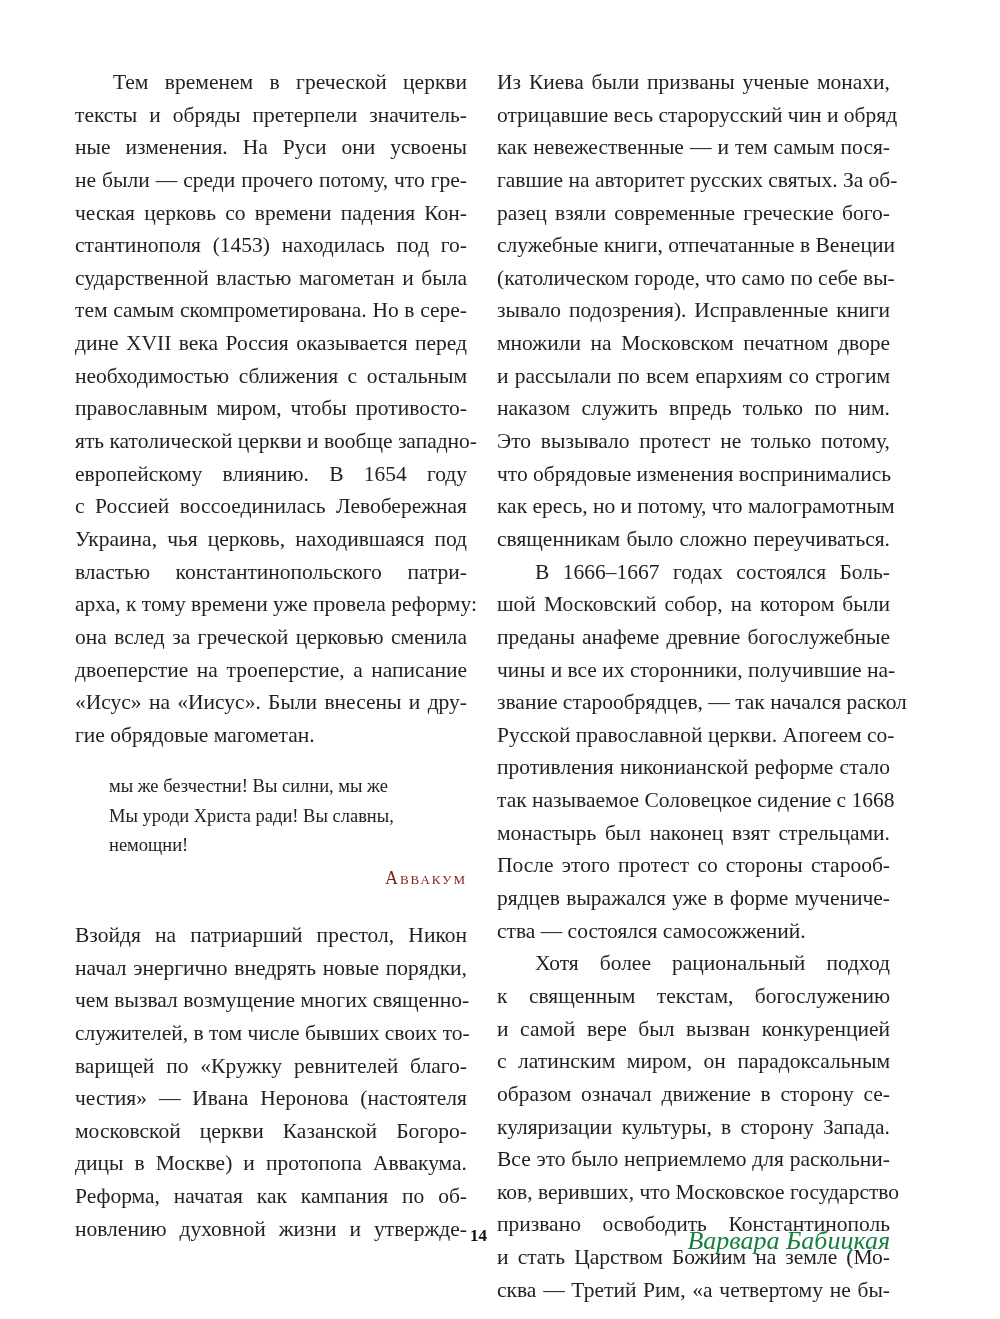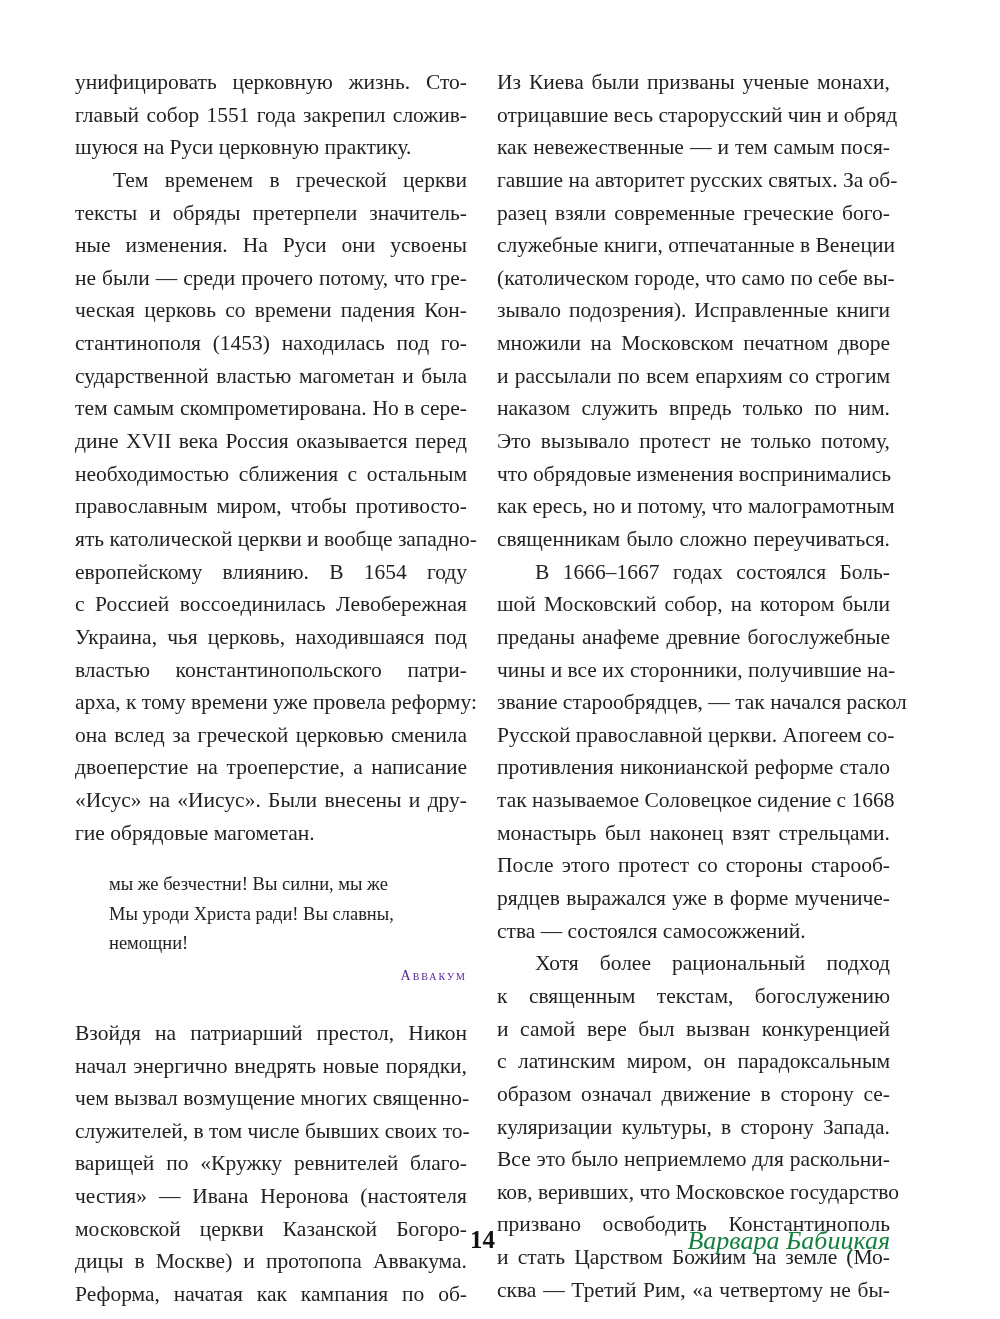--- a/index.html
+++ b/index.html
@@ -6,36 +6,31 @@
     body { width: 1000px; height: 1319px; position: relative; overflow: hidden; }
     .page { position: absolute; left: 0; top: 0; width: 1000px; height: 1319px; background: #fff; }
     .col { position: absolute; top: 66px; font-family: "Liberation Serif", "DejaVu Serif", serif; font-size: 21.5px; color: #222; }
     .col-left { left: 75px; width: 392px; }
     .col-right { left: 497px; width: 393px; }
     .line { height: 32.65px; line-height: 32.65px; white-space: nowrap; text-align: justify; text-align-last: justify; overflow: visible; }
     .line.last { text-align-last: left; }
     .line.indent { padding-left: 38px; }
     .quote { margin-top: 21px; padding-left: 34px; font-size: 18.5px; color: #222; }
     .quote .qline { height: 29.5px; line-height: 29.5px; white-space: nowrap; }
-    .author { text-align: right; font-size: 14px; letter-spacing: 2px; font-variant: small-caps; color: #4c1d95; height: 30px; line-height: 30px; margin-top: 2px; }
+    .author { text-align: right; font-size: 18px; letter-spacing: 2px; font-variant: small-caps; color: #7f1d1d; height: 30px; line-height: 30px; margin-top: 2px; }
     .gap { height: 26px; }
-    .footer-page { position: absolute; left: 470px; top: 1226px; font-family: "Liberation Serif", "DejaVu Serif", serif; font-weight: bold; font-size: 25px; color: #111; }
+    .footer-page { position: absolute; left: 470px; top: 1226px; font-family: "Liberation Serif", "DejaVu Serif", serif; font-weight: bold; font-size: 17px; color: #111; }
     .footer-author { position: absolute; right: 110px; top: 1226px; font-family: "Liberation Serif", "DejaVu Serif", serif; font-style: italic; font-size: 26px; color: #15803d; }
   </style>
 </head>
 <body>
 
 <div class="page">
 
   <div class="col col-left">
-    <div>
-      <div class="line">унифицировать церковную жизнь. Сто-</div>
-      <div class="line">главый собор 1551 года закрепил сложив-</div>
-      <div class="line last">шуюся на Руси церковную практику.</div>
-    </div>
     <div>
       <div class="line indent">Тем временем в греческой церкви</div>
       <div class="line">тексты и обряды претерпели значитель-</div>
       <div class="line">ные изменения. На Руси они усвоены</div>
       <div class="line">не были — среди прочего потому, что гре-</div>
       <div class="line">ческая церковь со времени падения Кон-</div>
       <div class="line">стантинополя (1453) находилась под го-</div>
       <div class="line">сударственной властью магометан и была</div>
       <div class="line">тем самым скомпрометирована. Но в сере-</div>
       <div class="line">дине XVII века Россия оказывается перед</div>

